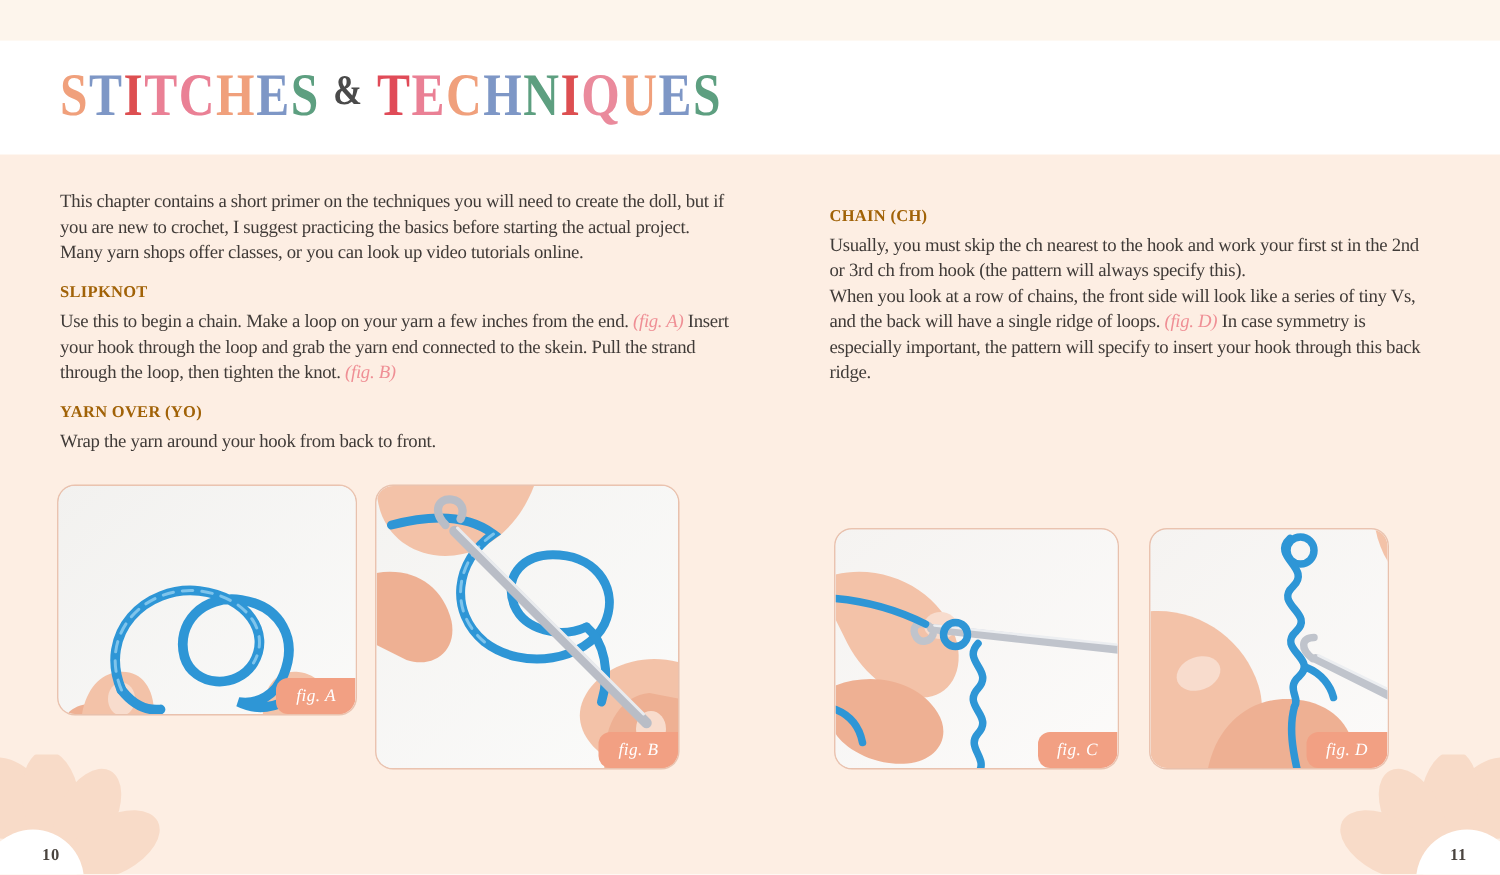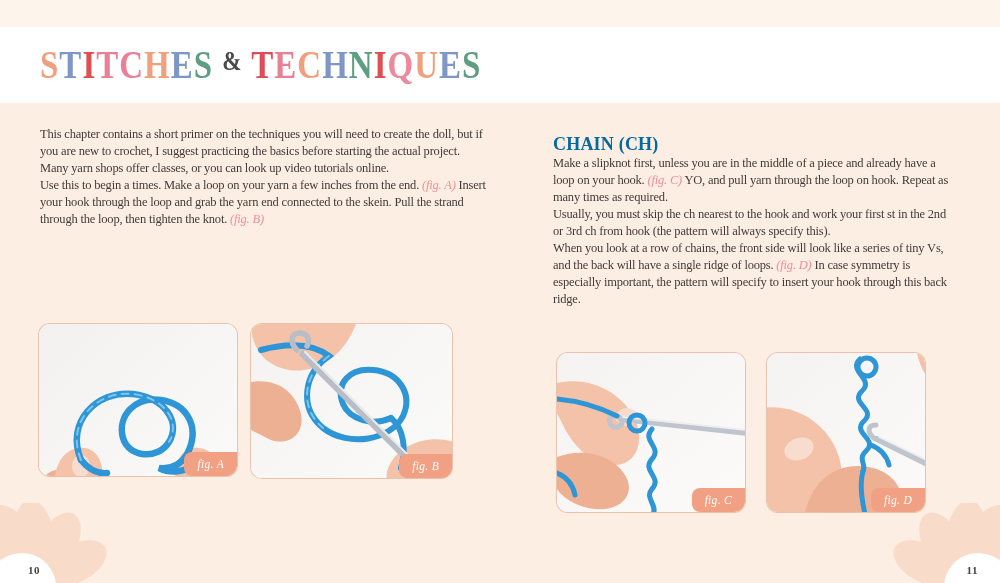--- a/index.html
+++ b/index.html
@@ -17,34 +17,34 @@
   }
   .title-line span{display:inline-block;}
   .title-line .sp{width:9px;}
   .title-line .amp{font-size:23px;vertical-align:6px;}
 
   .column{position:absolute;font-size:12.5px;line-height:17px;color:#403b38;letter-spacing:-0.2px;}
   .col-left{left:40px;top:126px;width:450px;}
   .col-right{left:553px;top:126px;width:396px;}
   .column p.para{margin:0;}
   .column h3.heading{
-    margin:10px 0 2px 0;font-size:18px;line-height:17px;color:#0369a1;
+    margin:10px 0 2px 0;font-size:11px;line-height:17px;color:#a16207;
     letter-spacing:0.2px;font-weight:bold;
   }
   .column > :first-child{margin-top:4px;}
   .fig-ref{color:#ef8f95;font-style:italic;}
 
   .figure{
     position:absolute;border-radius:12px;overflow:hidden;
     border:1px solid rgba(223,158,126,0.6);
     background:linear-gradient(135deg,#f4f3f1 0%,#fbfbfa 70%);
     box-sizing:border-box;
   }
   .fig-a{left:38px;top:323px;width:200px;height:154px;}
-  .fig-b{left:250px;top:323px;width:203px;height:156px;}
+  .fig-b{left:250px;top:323px;width:203px;height:190px;}
   .fig-c{left:556px;top:352px;width:190px;height:161px;}
   .fig-d{left:766px;top:352px;width:160px;height:161px;}
   .figure svg{position:absolute;left:0;top:0;}
   .fig-badge{
     position:absolute;right:0;bottom:0;background:#f2a083;color:#ffffff;
     font-style:italic;font-size:11.5px;line-height:24px;height:24px;
     padding:0 13px;border-radius:8px 0 0 8px;letter-spacing:0.3px;
   }
 
   .flower{position:absolute;bottom:0;}
@@ -63,25 +63,27 @@
 <div class="spread">
 
   <div class="top-strip"></div>
 
   <div class="title-band">
     <div class="title-line"><span style="color: rgb(240, 160, 124);">S</span><span style="color: rgb(126, 151, 198);">T</span><span style="color: rgb(221, 79, 81);">I</span><span style="color: rgb(234, 128, 149);">T</span><span style="color: rgb(234, 128, 149);">C</span><span style="color: rgb(240, 160, 124);">H</span><span style="color: rgb(126, 151, 198);">E</span><span style="color: rgb(93, 159, 128);">S</span><span class="sp"></span><span class="amp" style="color: rgb(74, 74, 74);">&amp;</span><span class="sp"></span><span style="color: rgb(224, 75, 88);">T</span><span style="color: rgb(234, 128, 149);">E</span><span style="color: rgb(240, 160, 124);">C</span><span style="color: rgb(126, 151, 198);">H</span><span style="color: rgb(93, 159, 128);">N</span><span style="color: rgb(221, 79, 81);">I</span><span style="color: rgb(234, 138, 156);">Q</span><span style="color: rgb(240, 160, 124);">U</span><span style="color: rgb(126, 151, 198);">E</span><span style="color: rgb(93, 159, 128);">S</span></div>
   </div>
 
   <div class="column col-left">
       <p class="para"><span>This chapter contains a short primer on the techniques you will need to create the doll, but if you are new to crochet, I suggest practicing the basics before starting the actual project. Many yarn shops offer classes, or you can look up video tutorials online.</span></p>
-      <p class="para"><span>Use this to begin a times. Make a loop on your yarn a few inches from the end. </span><span class="fig-ref">(fig. A)</span><span> Insert your hook through the loop and grab the yarn end connected to the skein. Pull the strand through the loop, then tighten the knot. </span><span class="fig-ref">(fig. B)</span></p>
+      <h3 class="heading">SLIPKNOT</h3>
+      <p class="para"><span>Use this to begin a chain. Make a loop on your yarn a few inches from the end. </span><span class="fig-ref">(fig. A)</span><span> Insert your hook through the loop and grab the yarn end connected to the skein. Pull the strand through the loop, then tighten the knot. </span><span class="fig-ref">(fig. B)</span></p>
+      <h3 class="heading">YARN OVER (YO)</h3>
+      <p class="para"><span>Wrap the yarn around your hook from back to front.</span></p>
     </div>
   <div class="column col-right">
       <h3 class="heading">CHAIN (CH)</h3>
-      <p class="para"><span>Make a slipknot first, unless you are in the middle of a piece and already have a loop on your hook. </span><span class="fig-ref">(fig. C)</span><span> YO, and pull yarn through the loop on hook. Repeat as many times as required.</span></p>
       <p class="para"><span>Usually, you must skip the ch nearest to the hook and work your first st in the 2nd or 3rd ch from hook (the pattern will always specify this).</span></p>
       <p class="para"><span>When you look at a row of chains, the front side will look like a series of tiny Vs, and the back will have a single ridge of loops. </span><span class="fig-ref">(fig. D)</span><span> In case symmetry is especially important, the pattern will specify to insert your hook through this back ridge.</span></p>
     </div>
 
   <div class="figure fig-a">
     <svg width="200" height="190" viewBox="0 0 200 190">
       <defs>
         <linearGradient id="gA" x1="0" y1="0" x2="1" y2="1">
           <stop offset="0" stop-color="#f2f1ef"></stop>
             <stop offset="1" stop-color="#fbfbfa"></stop>

